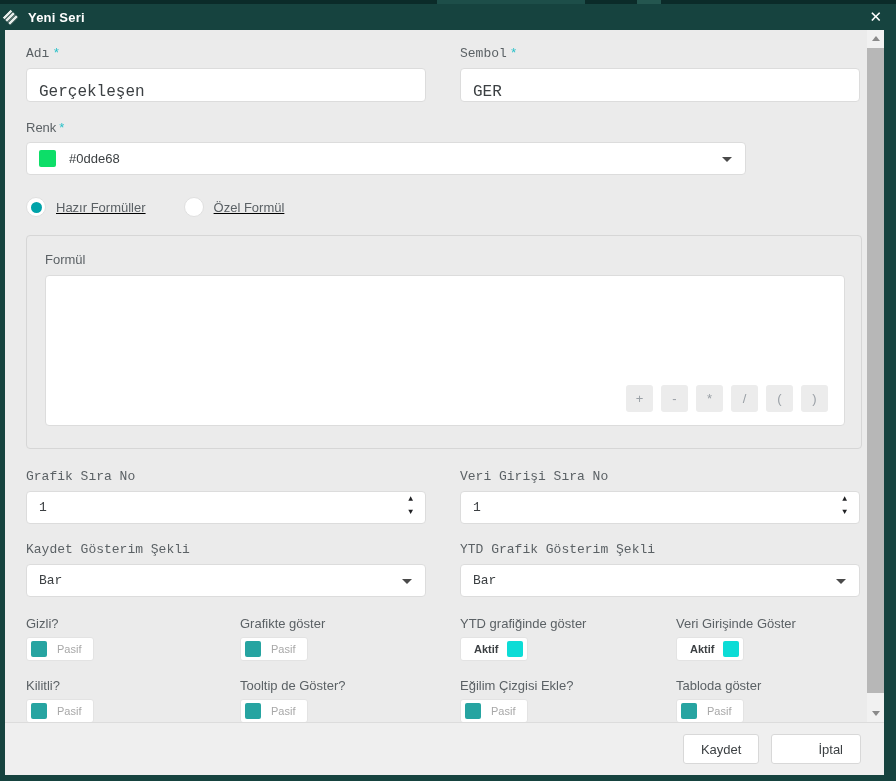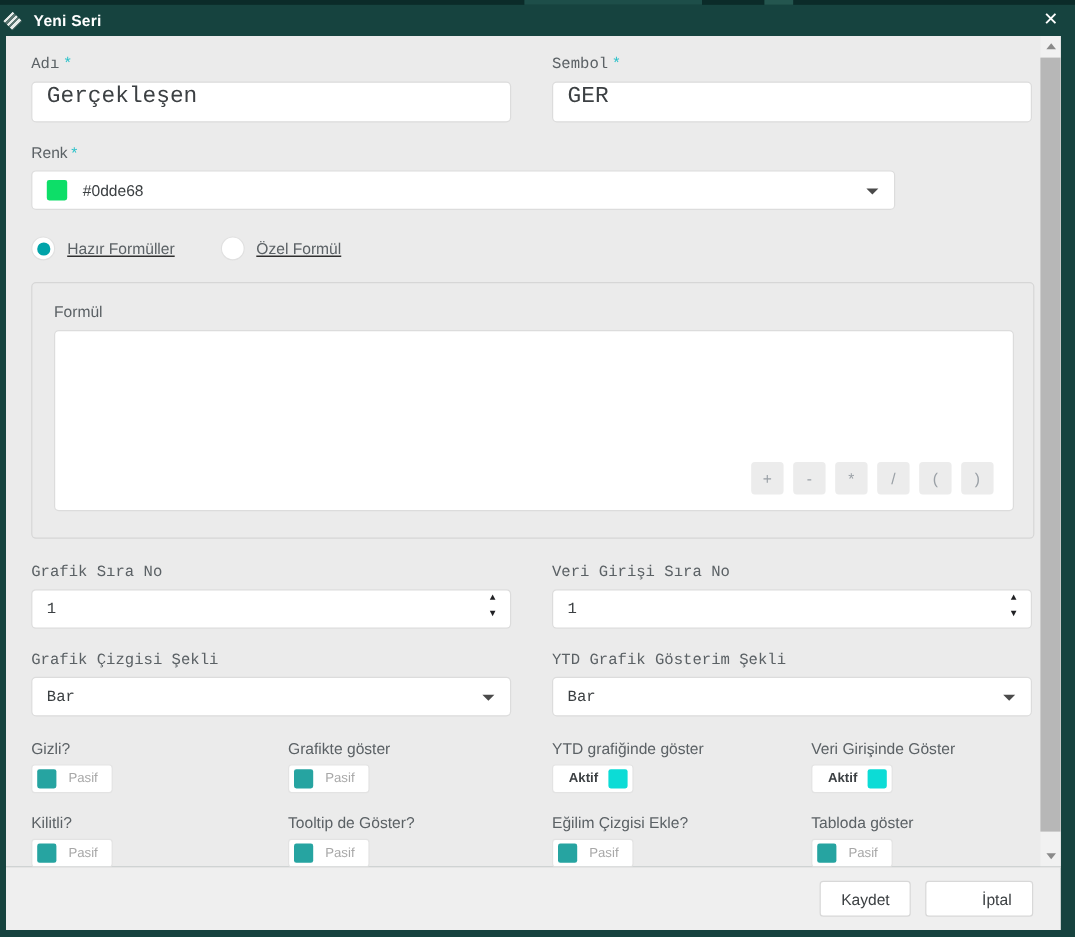--- a/index.html
+++ b/index.html
@@ -26,21 +26,21 @@
   .content { position:relative; width:862px; padding:16px 0 0 21px; }
 
   .row2 { display:flex; margin-bottom:18px; }
   .col { width:400px;font-family:Liberation Mono, monospace; }
   .col + .col { margin-left:34px; }
 
   .field-label { font-size:13px; color:#5b6165; margin-bottom:7px; }
   .req { color:#2bc1c9; margin-left:3px; }
 
   .textbox { height:34px; background:#fff; border:1px solid #dcdcdc; border-radius:4px;
-    display:flex; align-items:flex-start; padding:0 12px; font-size:19px; color:#3c4043; }
+    display:flex; align-items:flex-end; padding:0 12px; font-size:16px; color:#3c4043; }
 
   .select { position:relative; height:33px; background:#fff; border:1px solid #dcdcdc; border-radius:4px;
     display:flex; align-items:center; padding:0 12px; font-size:13px; color:#3c4043; cursor:pointer; }
   .select .caret { position:absolute; right:13px; top:14px; width:0; height:0;
     border-left:5px solid transparent; border-right:5px solid transparent; border-top:5px solid #4a4a4a; }
   .select-full { width:720px; margin-bottom:22px; }
   .swatch { width:17px; height:17px; border-radius:2px; margin-right:13px; flex:0 0 auto; }
 
   .radio-row { display:flex; align-items:center; margin-bottom:18px; height:20px;text-decoration:underline; }
   .radio { width:20px; height:20px; border-radius:50%; background:#fff; border:1px solid #e0e0e0;
@@ -174,21 +174,21 @@
             <span class="spin">
               <span>▲</span>
               <span>▼</span>
             </span>
           </div>
         </div>
       </div>
 
       <div class="row2" style="margin-bottom:19px;">
         <div class="col">
-          <div class="field-label">Grafik Çizgisi Şekli</div>
+          <div class="field-label">Kaydet Gösterim Şekli</div>
           <div class="select">
             <span>Bar</span>
             <span class="caret"></span>
           </div>
         </div>
         <div class="col">
           <div class="field-label">YTD Grafik Gösterim Şekli</div>
           <div class="select">
             <span>Bar</span>
             <span class="caret"></span>

